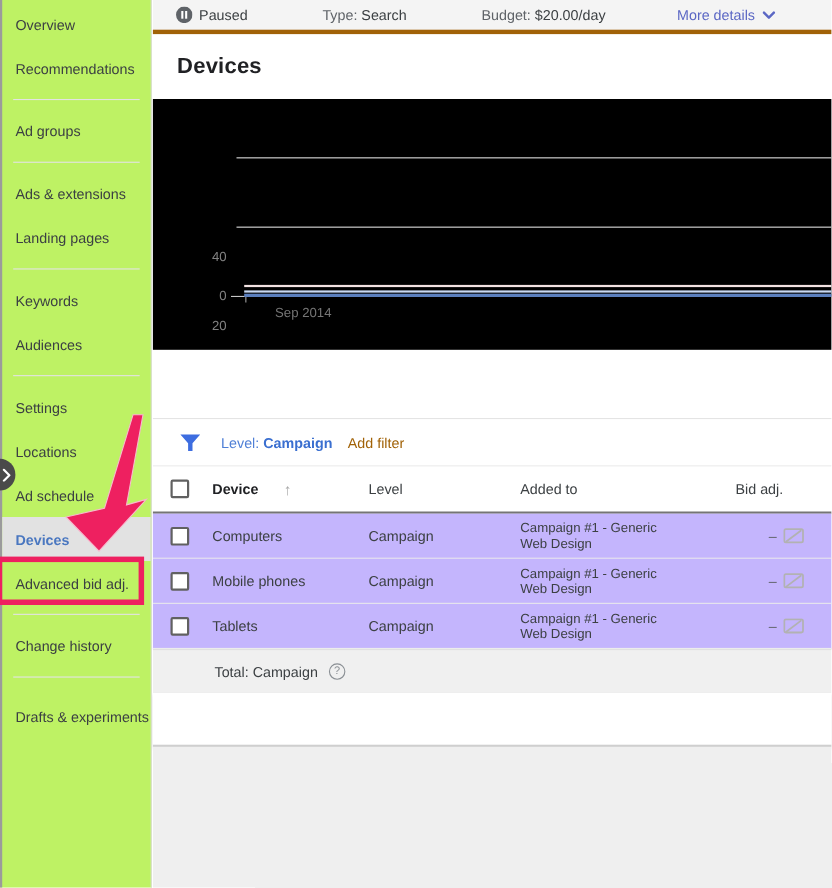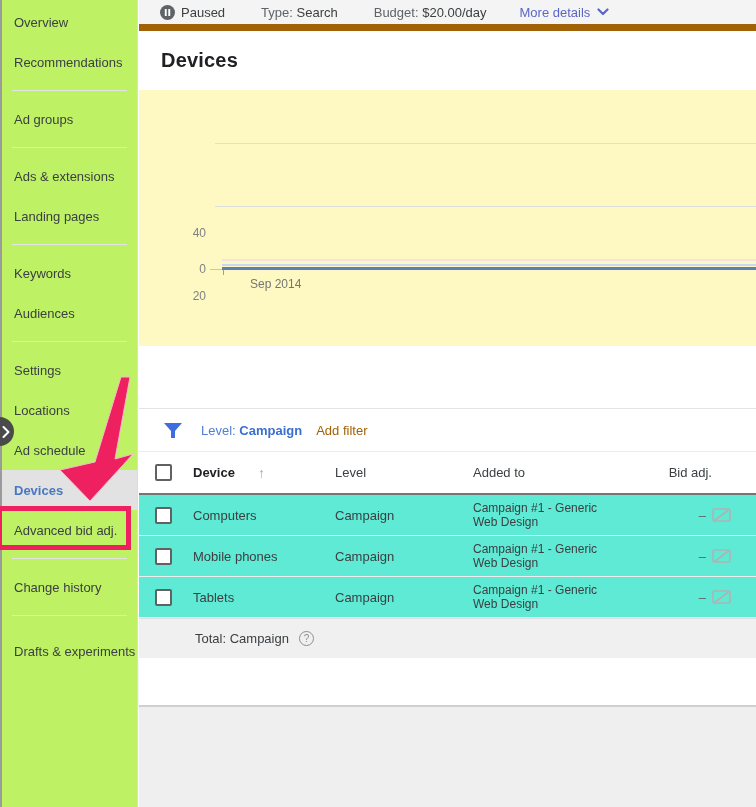--- a/index.html
+++ b/index.html
@@ -22,32 +22,32 @@
 
   
   .annot-rect { position:absolute; left:-3px; top:506px; width:134px; height:44px;
                 border:5px solid #ee2060; z-index:5; pointer-events:none; }
   .annot-arrow { position:absolute; left:55px; top:374px; z-index:6; pointer-events:none; }
 
   
   .content { position:absolute; left:139px; top:0; width:617px; height:807px;
              display:flex; flex-direction:column; background:#fff; }
 
-  .topbar { height:31px; background:#f4f4f4; border-bottom:7px solid #a16207;
-            display:flex; align-items:center; padding-left:21px; font-size:13px; flex:0 0 auto; }
+  .topbar { height:31px; background:#f4f4f4; border-bottom:4px solid #a16207;
+            display:flex; align-items:center; padding-left:21px; font-size:13px; flex:0 0 auto;gap:32px; }
   .status { display:flex; align-items:center; gap:6px; color:#3c4043; cursor:pointer; }
   .meta { margin-left:36px; color:#5f6368; }
   .meta .val { color:#3c4043; }
   .more { margin-left:33px; color:#5b67c4; display:flex; align-items:center; gap:7px; cursor:pointer; }
 
   .title-band { height:59px; display:flex; align-items:center; padding-left:22px; flex:0 0 auto; }
   .title-band h1 { font-size:20px; font-weight:700; color:#202124; letter-spacing:.2px; }
 
   
-  .chart { position:relative; height:256px; background:#fef9c3; flex:0 0 auto; }
+  .chart { position:relative; height:228px; background:#000000; flex:0 0 auto; }
   .gridline { position:absolute; left:76px; right:0; height:1px; background:#dedede; }
   .ytick { position:absolute; left:0; width:67px; text-align:right; font-size:12px; color:#818181; }
   .zero-axis { position:absolute; left:71px; right:0; top:179px; height:1px; background:#c6c6c6; }
   .xtick-mark { position:absolute; left:84px; top:180px; width:1px; height:5px; background:#9e9e9e; }
   .series-line { position:absolute; right:0; }
   .xtick-label { position:absolute; left:111px; top:187px; font-size:12px; color:#757575; }
 
   .gap-band { height:62px; background:#fff; flex:0 0 auto; }
 
   
@@ -60,21 +60,21 @@
   .add-filter { margin-left:14px; color:#a16207; cursor:pointer; }
 
   
   .trow { display:grid; grid-template-columns:38px 142px 138px 190px 1fr;
           align-items:center; padding-left:16px; }
   .thead { height:44px; border-top:1px solid #ececec; border-bottom:2px solid #757575;
            font-size:13px; color:#3c4043; flex:0 0 auto; }
   .thead .hdev { font-weight:700; color:#202124; display:flex; align-items:center; gap:23px; }
   .sort-arrow { color:#a8a8a8; font-size:14px; font-weight:400; }
   .th-bid { text-align:right; padding-right:44px; }
-  .drow { height:41px; border-bottom:1px solid #ececec; font-size:13px; background:#5eead4; flex:0 0 auto; }
+  .drow { height:41px; border-bottom:1px solid #ececec; font-size:13px; background:#c4b5fd; flex:0 0 auto; }
   .cell.added { font-size:12px; line-height:14px; display:flex; flex-direction:column; }
   .cell.bid { display:flex; align-items:center; justify-content:flex-end; gap:6px;
               padding-right:24px; color:#5f6368; cursor:pointer; }
   .cb { width:17px; height:17px; border:2px solid #616161; border-radius:2px; background:#fff;
         cursor:pointer; display:inline-block; }
 
   .total-row { height:40px; background:#f0f0f0; border-top:1px solid #e0e0e0;
                display:flex; align-items:center; padding-left:56px; font-size:13px;
                color:#3c4043; gap:10px; flex:0 0 auto; }
   .qmark { width:15px; height:15px; border:1.4px solid #8a8f94; border-radius:50%; color:#8a8f94;

